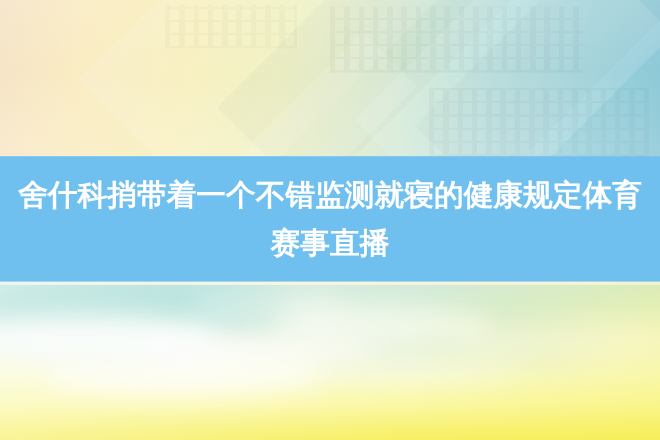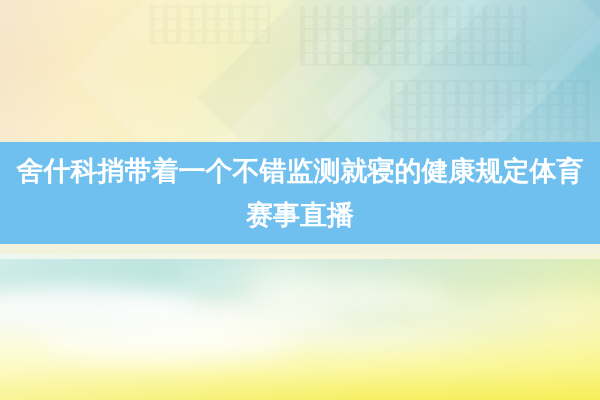--- a/index.html
+++ b/index.html
@@ -151,21 +151,21 @@
       rgba(250,246,226,0.95) 45%,
       rgba(246,244,214,0.95) 100%);
   }
 
   
   .title-band {
     position: absolute;
     left: 0;
     top: 142px;
     width: 600px;
-    height: 102px;
+    height: 114px;
     background: #6fc0ef;
     display: flex;
     flex-direction: column;
     align-items: center;
     justify-content: center;
     box-sizing: border-box;
     padding: 0 8px;
   }
   .title-text {
     margin: 0;

